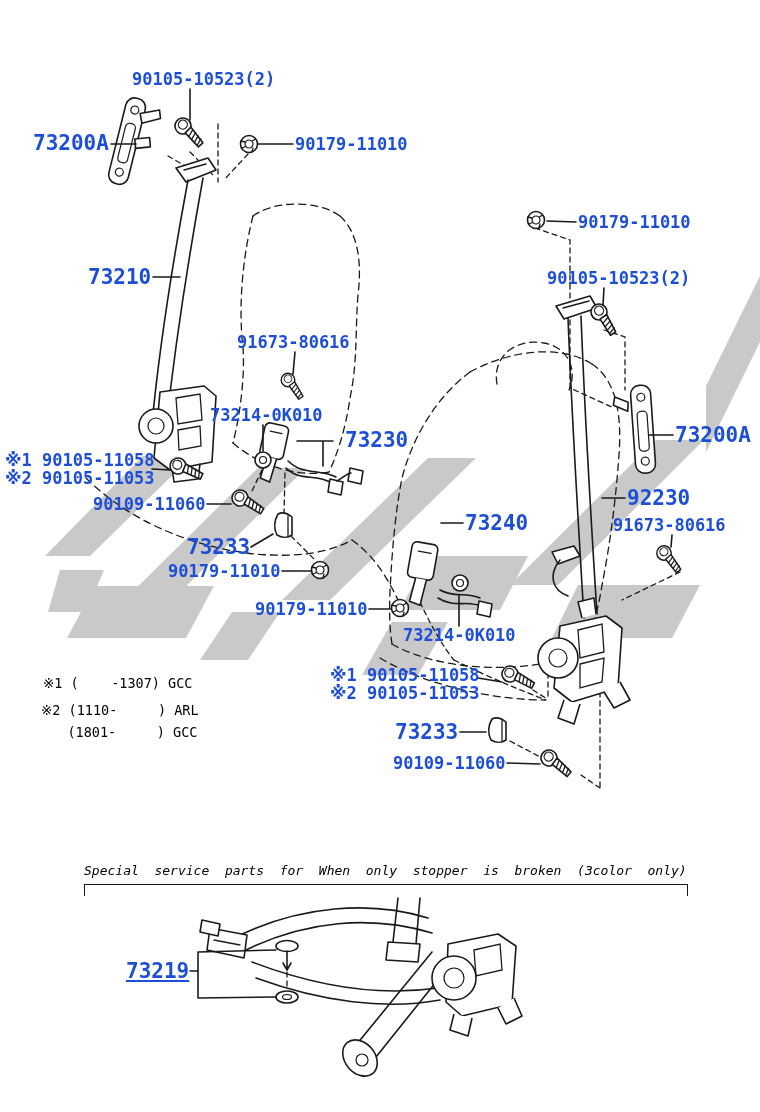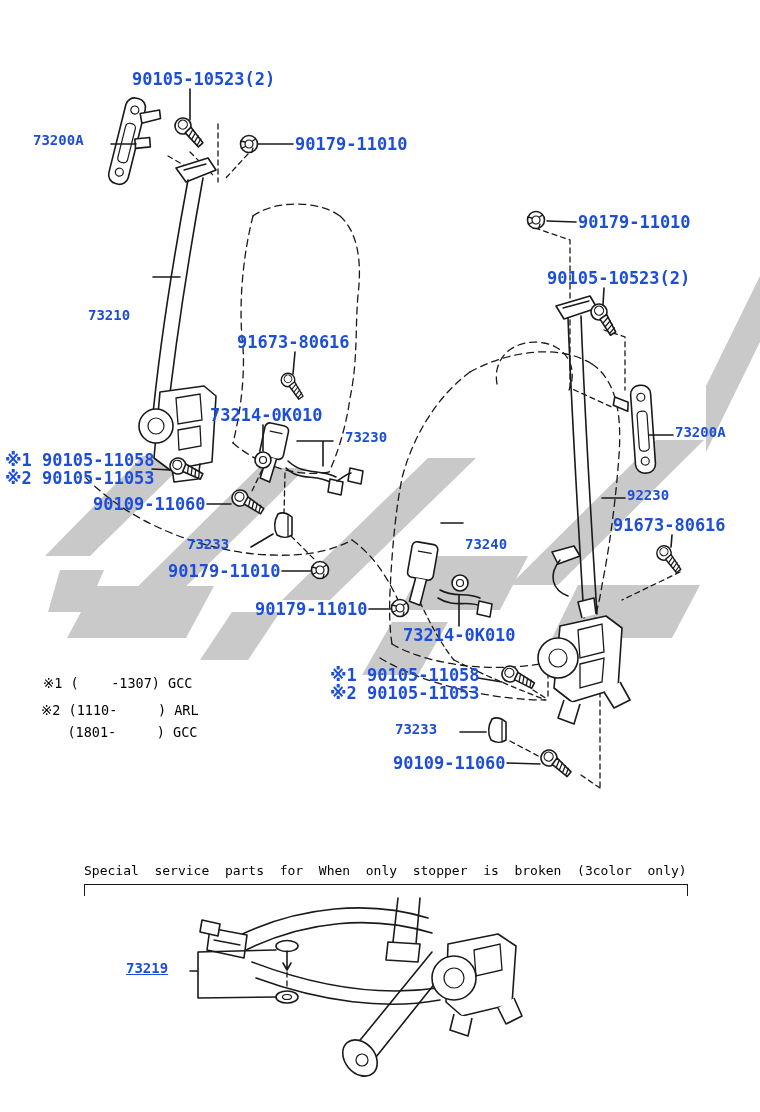--- a/index.html
+++ b/index.html
@@ -1,21 +1,21 @@
 <!DOCTYPE html>
 <html><head>
 <meta charset="utf-8">
 <style>
   html,body{margin:0;padding:0;background:#fff;}
   #stage{position:relative;width:760px;height:1112px;background:#fff;overflow:hidden;
          font-family:"DejaVu Sans Mono","DejaVu Sans",monospace;}
   #art{position:absolute;left:0;top:0;}
   .lbl{position:absolute;font-weight:bold;color:#1d4ed8;white-space:pre;line-height:1;}
   .s{font-size:17px;}
-  .l{font-size:14px;}
+  .l{font-size:21px;}
   .note{position:absolute;font-weight:normal;font-size:13.5px;color:#000;white-space:pre;line-height:1;}
   .hdr{position:absolute;font-weight:normal;font-size:13px;color:#000;white-space:pre;line-height:1;}
   .docnum{position:absolute;font-weight:normal;font-size:14px;color:#000;line-height:1;margin-top:38px;}
   .boxtop{position:absolute;left:84px;top:884px;width:602px;height:11px;
           border-top:1.6px solid #1a1a1a;border-left:1.6px solid #1a1a1a;border-right:1.6px solid #1a1a1a;}
   .ln{fill:none;stroke:#1a1a1a;stroke-width:1.6;stroke-linecap:round;stroke-linejoin:round;}
   .thin{fill:none;stroke:#1a1a1a;stroke-width:1.3;stroke-linecap:round;}
   .dsh{fill:none;stroke:#1a1a1a;stroke-width:1.3;stroke-dasharray:7 5;stroke-linecap:round;}
   .dsh2{fill:none;stroke:#1a1a1a;stroke-width:1.3;stroke-dasharray:5 4;stroke-linecap:round;}
   .pt{fill:#fff;stroke:#1a1a1a;stroke-width:1.6;stroke-linejoin:round;}
@@ -249,46 +249,46 @@
     <path d="M478,678 L502,682"></path>
     <path d="M460,732 L486,732"></path>
     <path d="M507,763 L540,764"></path>
     <path d="M190,971 L198,971 M198,952 L198,998 M198,952 L276,950 M198,998 L276,997"></path>
   </g>
 </svg>
 
 <div class="lbl s" style="left:132px;top:71px;">90105-10523(2)</div>
 <div class="lbl l" style="left:33px;top:133px;">73200A</div>
 <div class="lbl s" style="left:295px;top:136px;">90179-11010</div>
-<div class="lbl l" style="left:88px;top:267px;margin-top:41px;">73210</div>
+<div class="lbl l" style="left:88px;top:267px;">73210</div>
 <div class="lbl s" style="left:237px;top:334px;">91673-80616</div>
 <div class="lbl s" style="left:210px;top:407px;">73214-0K010</div>
 <div class="lbl l" style="left:345px;top:430px;">73230</div>
 <div class="lbl s" style="left:5px;top:452px;">※1 90105-11058</div>
 <div class="lbl s" style="left:5px;top:470px;">※2 90105-11053</div>
 <div class="lbl s" style="left:93px;top:496px;">90109-11060</div>
 <div class="lbl l" style="left:187px;top:537px;">73233</div>
 <div class="lbl s" style="left:168px;top:563px;">90179-11010</div>
 <div class="lbl s" style="left:255px;top:601px;">90179-11010</div>
 <div class="lbl s" style="left:403px;top:627px;">73214-0K010</div>
 
 <div class="lbl s" style="left:578px;top:214px;">90179-11010</div>
 <div class="lbl s" style="left:547px;top:270px;">90105-10523(2)</div>
 <div class="lbl l" style="left:675px;top:425px;">73200A</div>
 <div class="lbl l" style="left:627px;top:488px;">92230</div>
 <div class="lbl s" style="left:613px;top:517px;">91673-80616</div>
-<div class="lbl l" style="left:465px;top:513px;margin-top:24px;">73240</div>
+<div class="lbl l" style="left:465px;top:513px;">73240</div>
 <div class="lbl s" style="left:330px;top:667px;">※1 90105-11058</div>
 <div class="lbl s" style="left:330px;top:685px;">※2 90105-11053</div>
 <div class="lbl l" style="left:395px;top:722px;">73233</div>
 <div class="lbl s" style="left:393px;top:755px;">90109-11060</div>
 
 <div class="note" style="left:43px;top:677px;">※1 (    -1307) GCC</div>
 <div class="note" style="left:41px;top:704px;">※2 (1110-     ) ARL</div>
 <div class="note" style="left:43px;top:726px;">   (1801-     ) GCC</div>
 
-<div class="hdr" style="left:84px;top:864px;">Special  service  parts  for  When  only  stopper  is  broken  (3color  only)</div>
+<div class="hdr" style="left:84px;top:864px;font-style:italic;">Special  service  parts  for  When  only  stopper  is  broken  (3color  only)</div>
 <div class="boxtop"></div>
 <div class="lbl l" style="left:126px;top:961px;text-decoration:underline;">73219</div>
 
 <div class="docnum" style="left:690px;top:1083px;">717521D</div>
 
 </div>
 
 </body></html>

